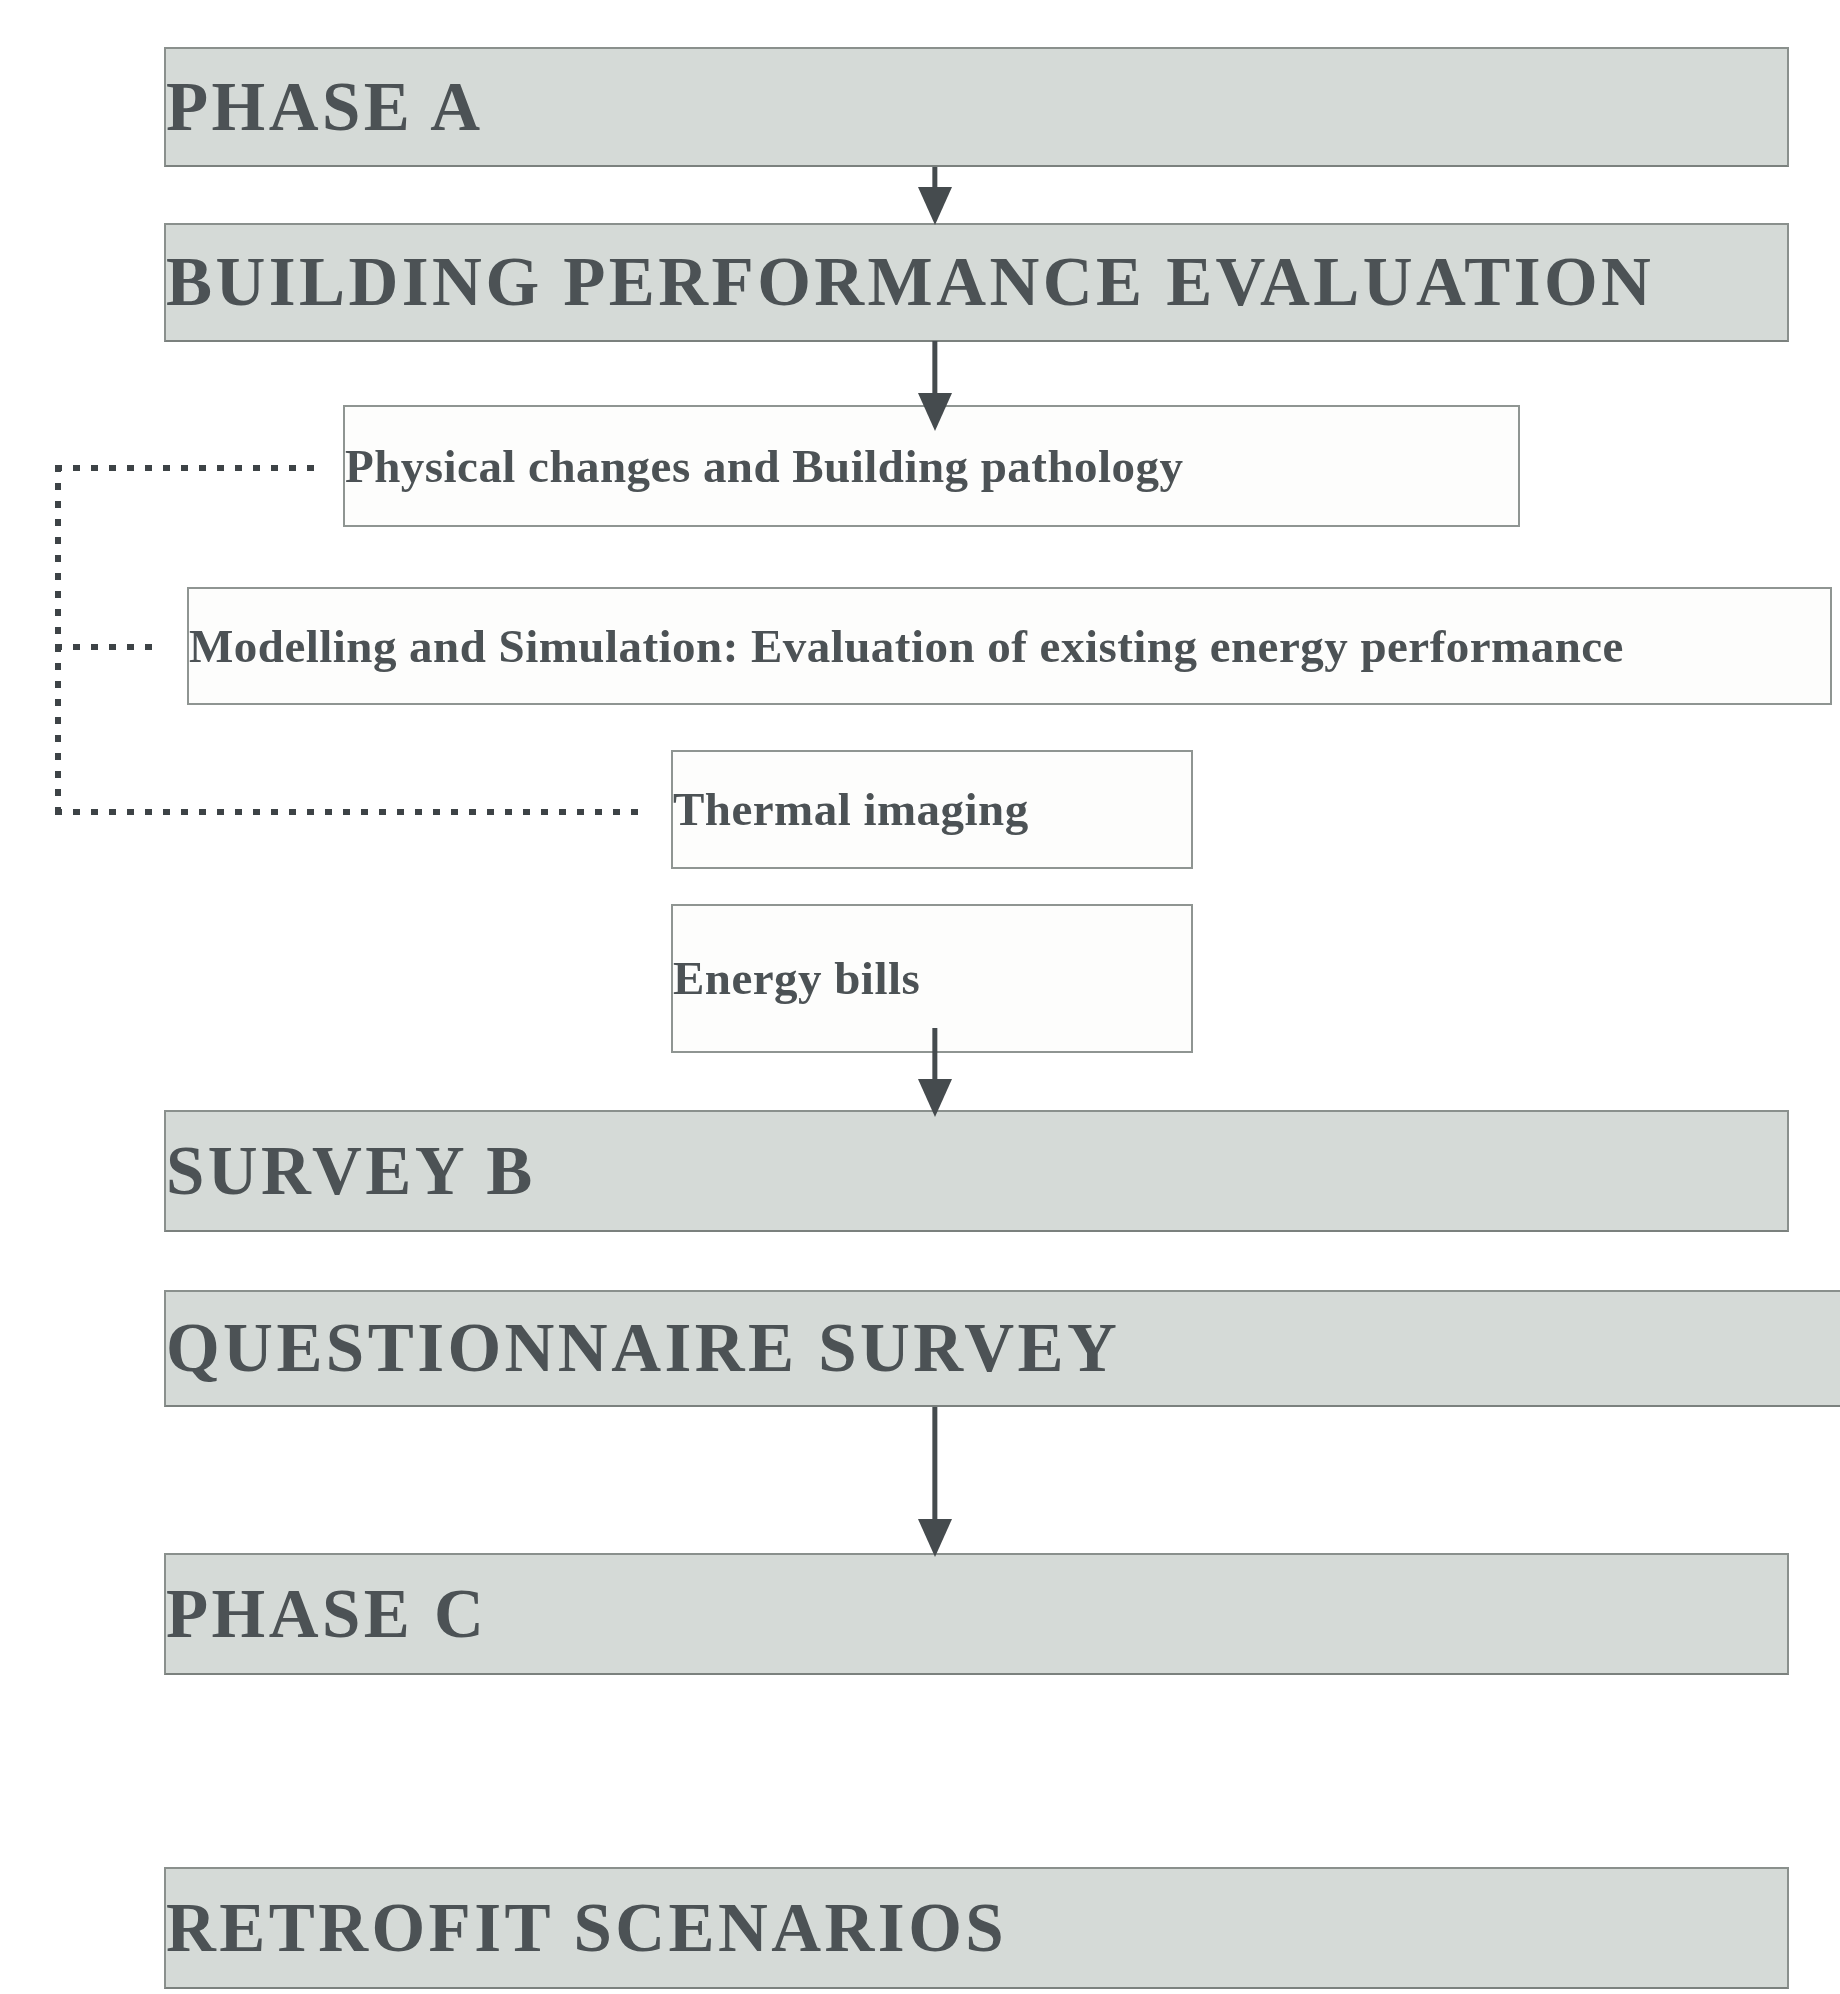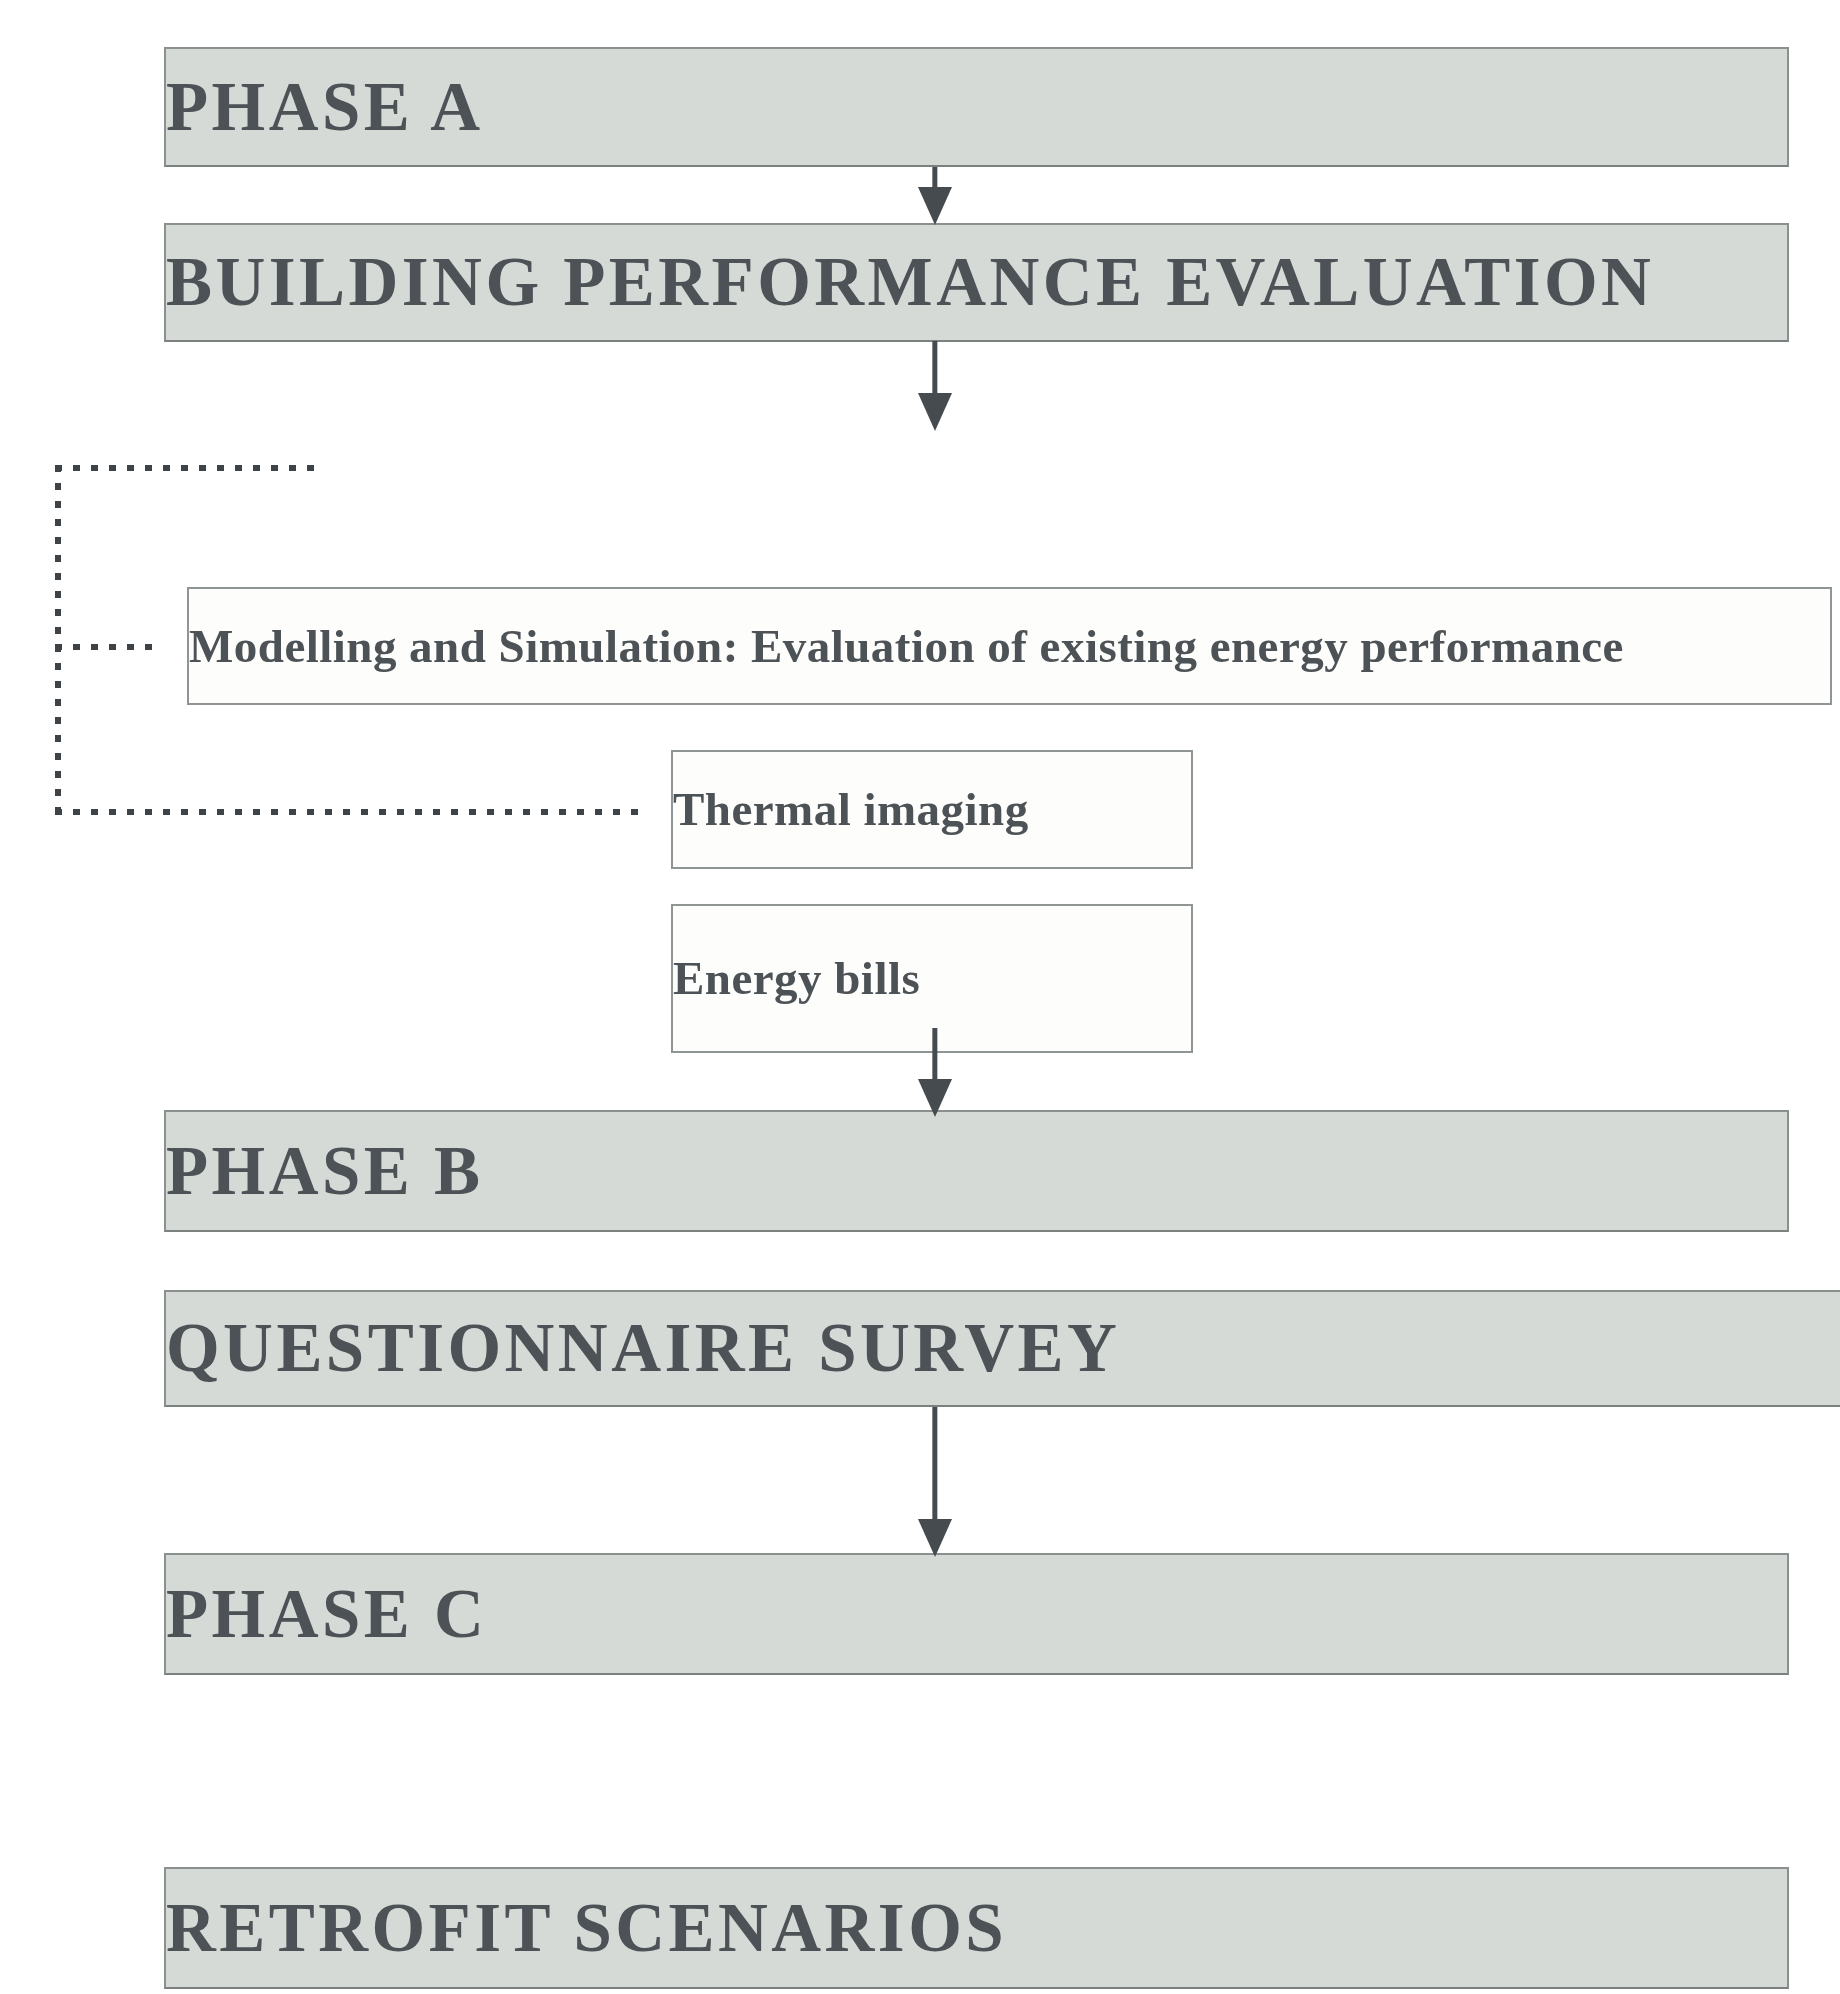--- a/index.html
+++ b/index.html
@@ -114,35 +114,38 @@
   </div>
 
   <div class="box phase" style="left:136px;top:47px;width:1625px;height:120px;">
     <span class="lbl">PHASE A</span>
   </div>
 
   <div class="box phase" style="left:136px;top:223px;width:1625px;height:119px;">
     <span class="lbl">BUILDING PERFORMANCE EVALUATION</span>
   </div>
 
+  <div class="box sub" style="left:315px;top:405px;width:1177px;height:122px;">
+    <span class="lbl">Physical changes and Building pathology</span>
+  </div>
 
   <div class="box sub" style="left:159px;top:587px;width:1645px;height:118px;">
     <span class="lbl">Modelling and Simulation: Evaluation of existing energy performance</span>
   </div>
 
   <div class="box sub" style="left:643px;top:750px;width:522px;height:119px;">
     <span class="lbl">Thermal imaging</span>
   </div>
 
   <div class="box sub" style="left:643px;top:904px;width:522px;height:149px;">
     <span class="lbl">Energy bills</span>
   </div>
 
   <div class="box phase" style="left:136px;top:1110px;width:1625px;height:122px;">
-    <span class="lbl">PHASE B</span>
+    <span class="lbl">SURVEY B</span>
   </div>
 
   <div class="box phase" style="left:136px;top:1290px;width:1746px;height:117px;">
     <span class="lbl">QUESTIONNAIRE SURVEY</span>
   </div>
 
   <div class="box phase" style="left:136px;top:1553px;width:1625px;height:122px;">
     <span class="lbl">PHASE C</span>
   </div>
 

